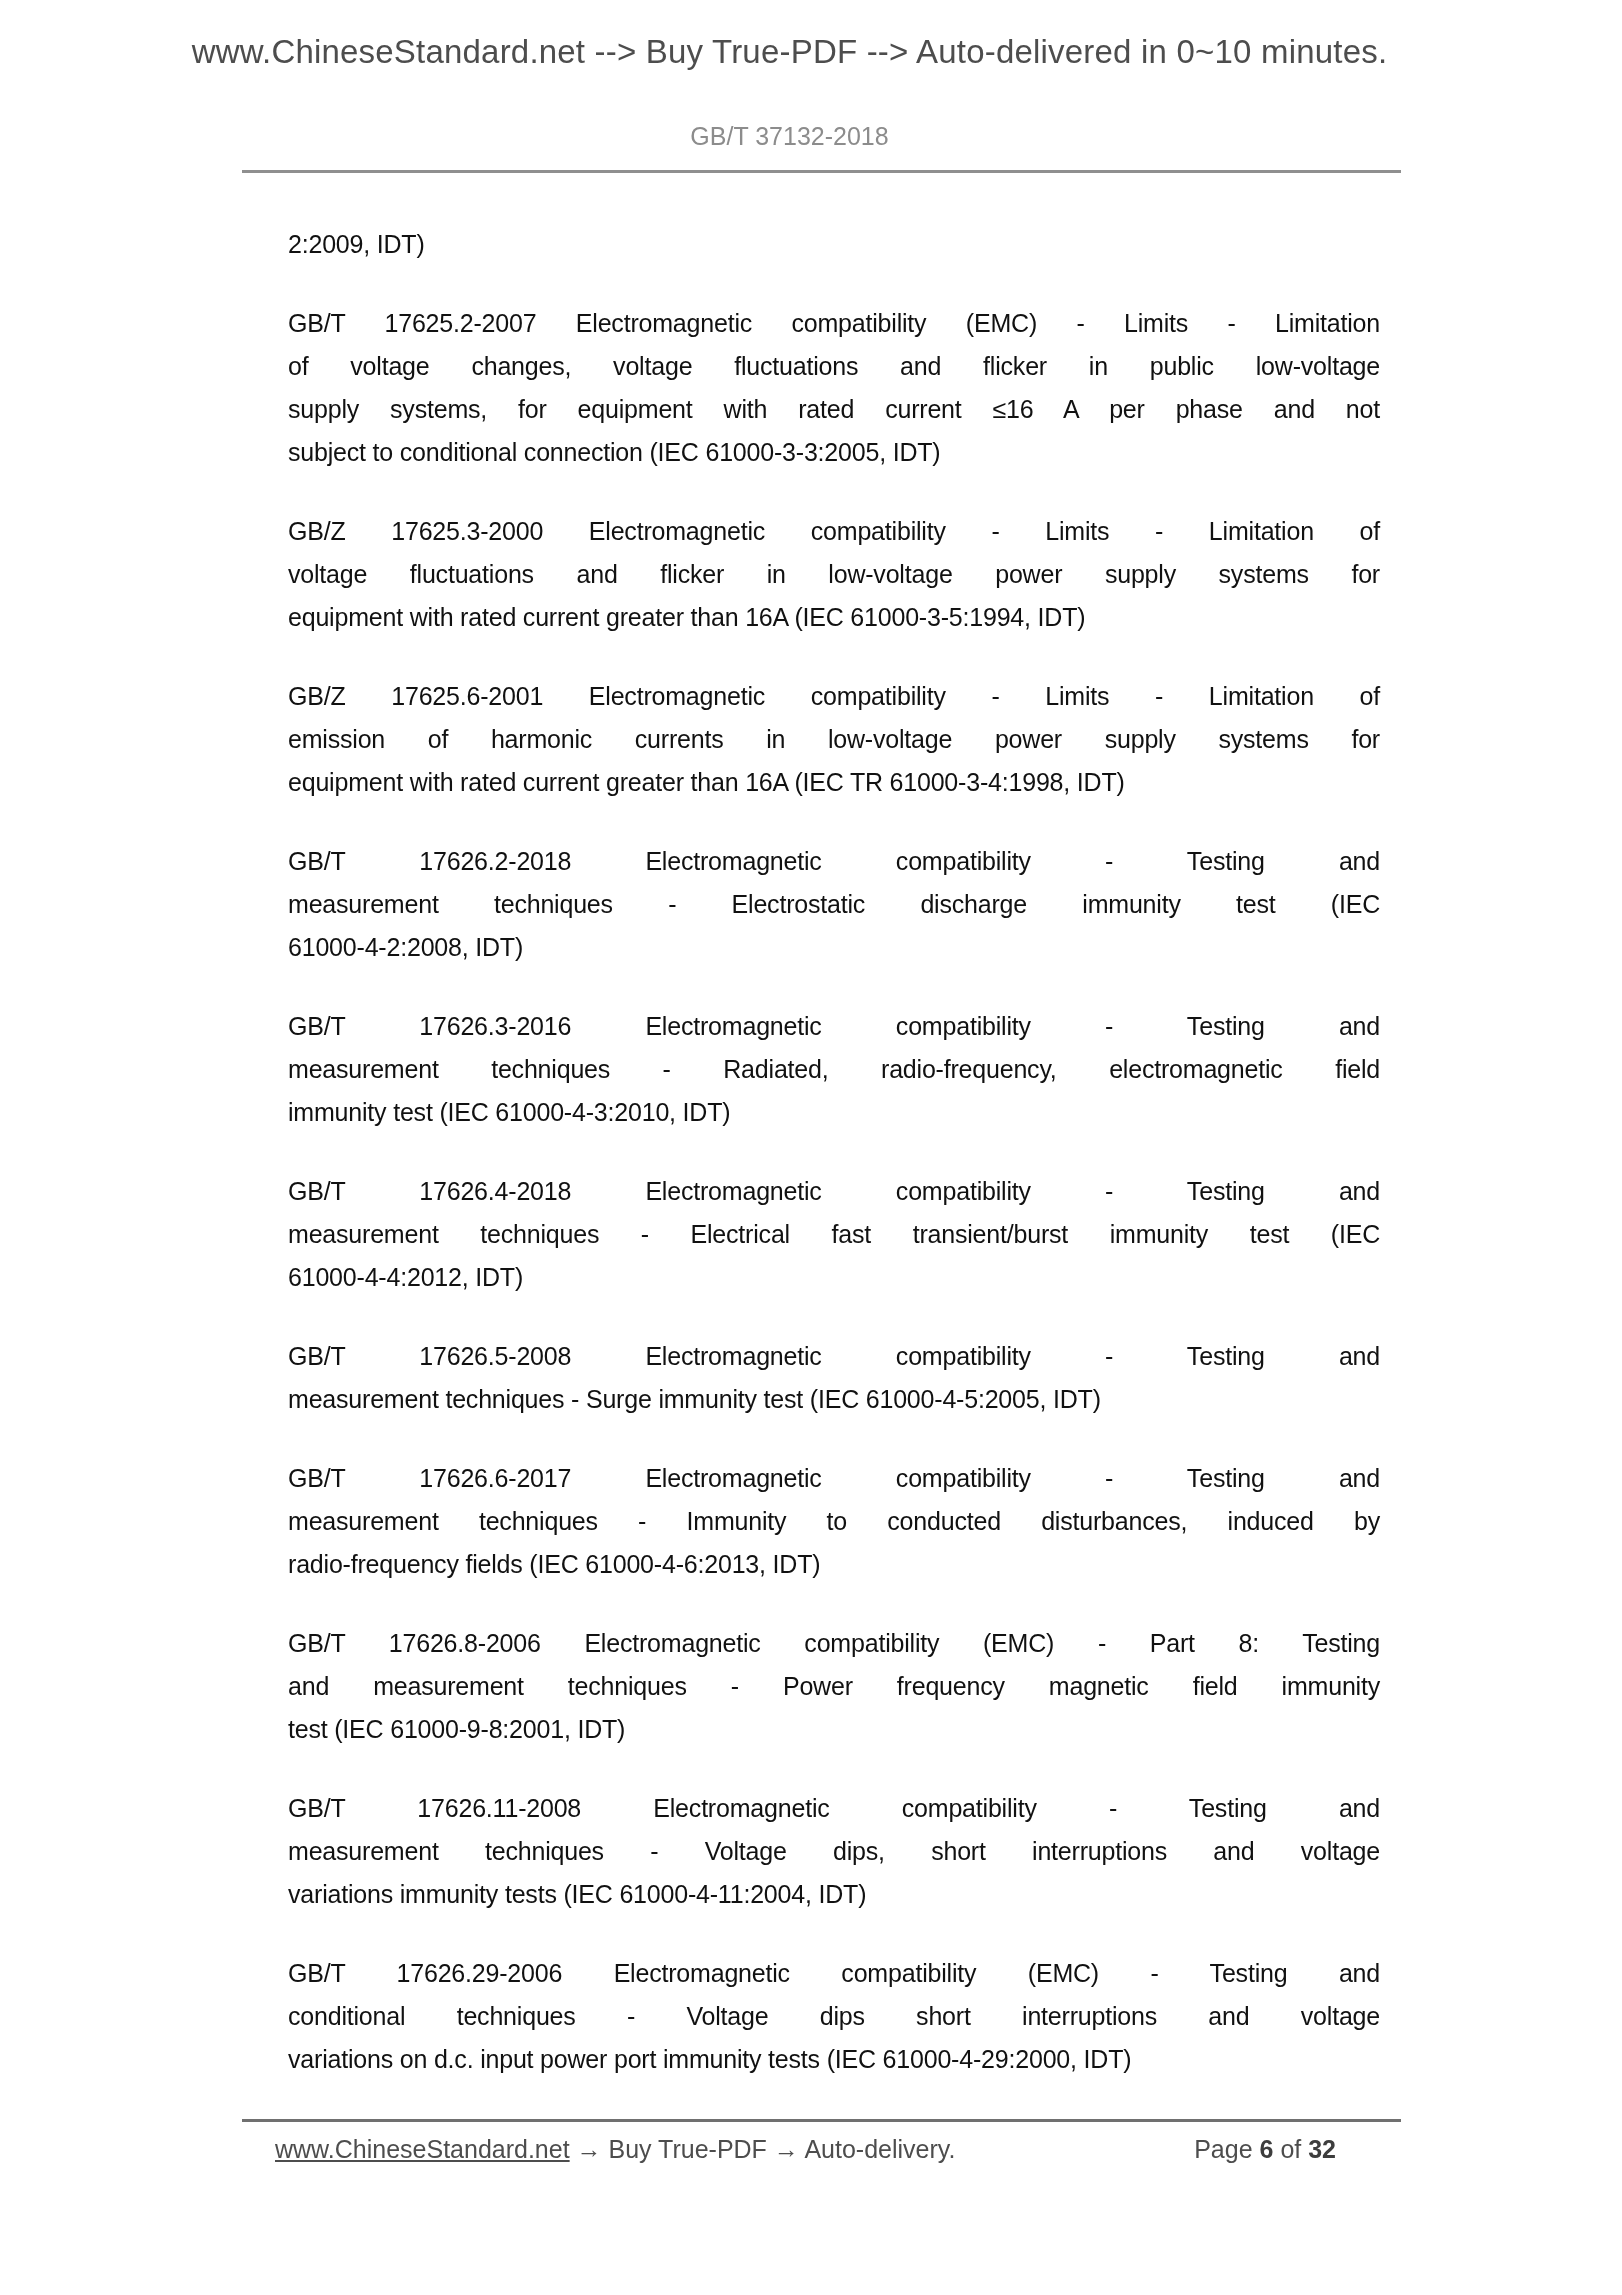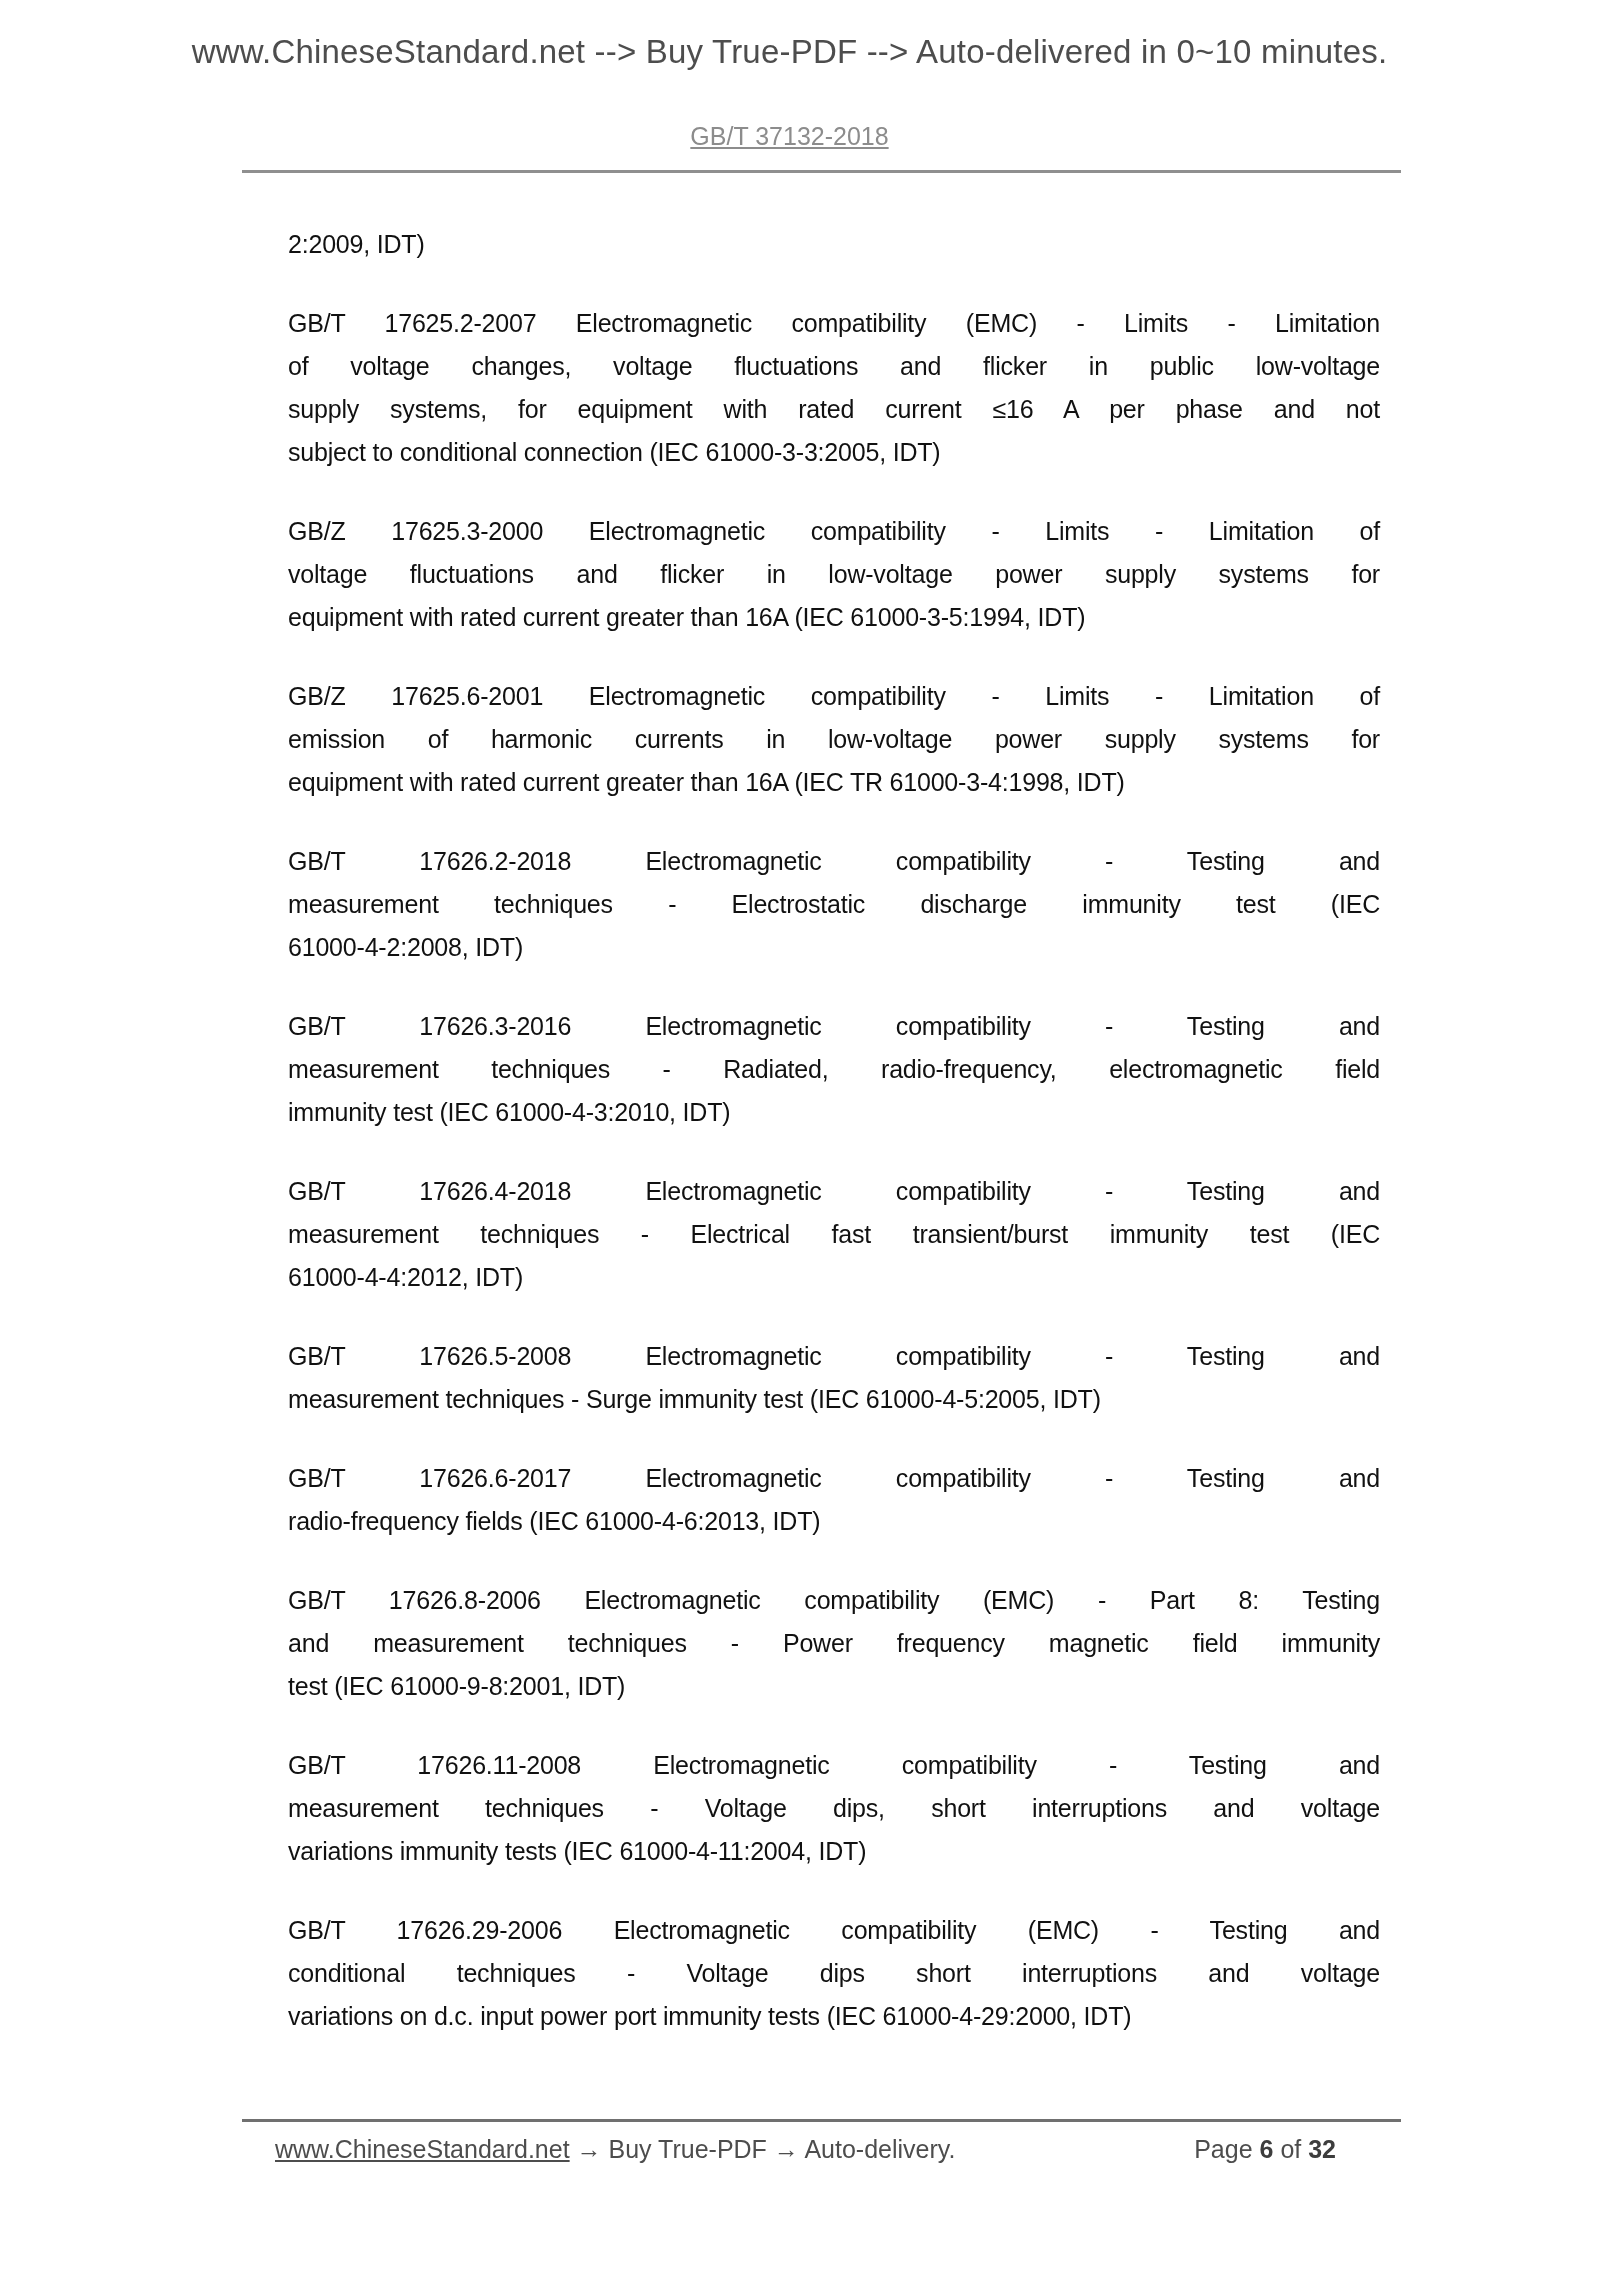--- a/index.html
+++ b/index.html
@@ -23,21 +23,20 @@
     white-space: nowrap;
   }
   .doc-number {
     position: absolute;
     top: 122px;
     left: 0;
     width: 100%;
     text-align: center;
     font-size: 25px;
     color: #8c8c8c;
-    text-decoration: underline;
   }
   .rule {
     position: absolute;
     left: 242px;
     width: 1159px;
     height: 2.5px;
     background: #8f8f8f;
   }
   .rule-top { top: 170px; }
   .rule-bottom { top: 2119px; background: #707070; }
@@ -129,20 +128,21 @@
         <div class="line just">GB/T 17626.4-2018 Electromagnetic compatibility - Testing and</div>
         <div class="line just">measurement techniques - Electrical fast transient/burst immunity test (IEC</div>
         <div class="line">61000-4-4:2012, IDT)</div>
       </div>
       <div class="para">
         <div class="line just">GB/T 17626.5-2008 Electromagnetic compatibility - Testing and</div>
         <div class="line">measurement techniques - Surge immunity test (IEC 61000-4-5:2005, IDT)</div>
       </div>
       <div class="para">
         <div class="line just">GB/T 17626.6-2017 Electromagnetic compatibility - Testing and</div>
+        <div class="line just">measurement techniques - Immunity to conducted disturbances, induced by</div>
         <div class="line">radio-frequency fields (IEC 61000-4-6:2013, IDT)</div>
       </div>
       <div class="para">
         <div class="line just">GB/T 17626.8-2006 Electromagnetic compatibility (EMC) - Part 8: Testing</div>
         <div class="line just">and measurement techniques - Power frequency magnetic field immunity</div>
         <div class="line">test (IEC 61000-9-8:2001, IDT)</div>
       </div>
       <div class="para">
         <div class="line just">GB/T 17626.11-2008 Electromagnetic compatibility - Testing and</div>
         <div class="line just">measurement techniques - Voltage dips, short interruptions and voltage</div>

